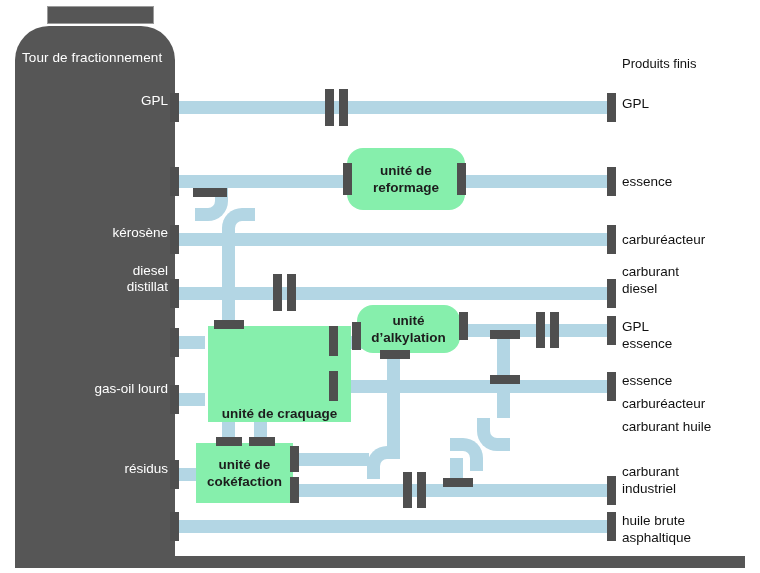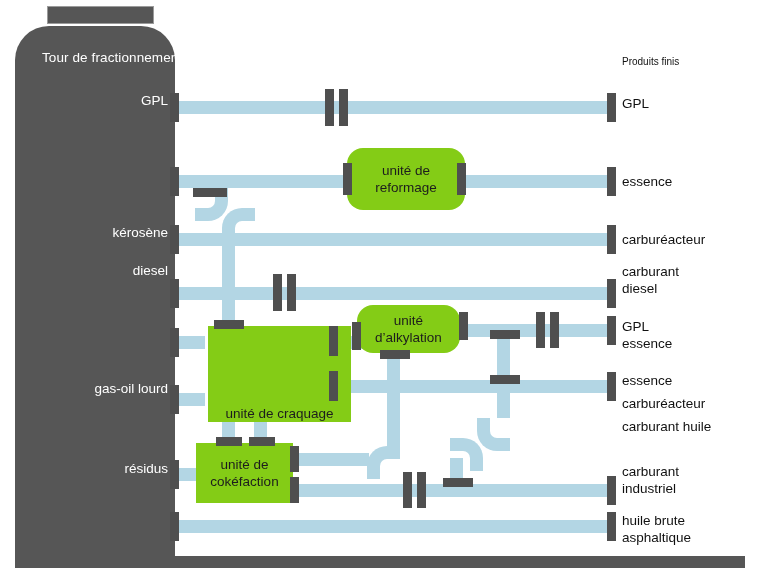--- a/index.html
+++ b/index.html
@@ -17,21 +17,21 @@
   .tower-cap{
     position:absolute;left:47px;top:6px;width:105px;height:16px;
     background:#565656;border:1px solid #9b9b9b;
   }
   .ground{
     position:absolute;left:15px;top:556px;width:730px;height:12px;
     background:#565656;
   }
   .tower-title{
     position:absolute;left:22px;top:50px;width:148px;
-    color:#ffffff;font-size:13.5px;letter-spacing:0.1px;white-space:nowrap;margin-left:20px;
+    color:#ffffff;font-size:13.5px;letter-spacing:0.1px;white-space:nowrap;
   }
   .tower-label{
     position:absolute;color:#ffffff;font-size:13.5px;line-height:16px;
     text-align:right;width:150px;left:18px;
   }
 
   
   .pipe{position:absolute;background:#b3d6e4;}
   .pipe-h{height:13px;}
   .pipe-v{width:13px;}
@@ -42,33 +42,33 @@
   .elbow-bl{border-top:none;border-right:none;border-bottom-left-radius:20px;}
   .elbow-tr{border-bottom:none;border-left:none;border-top-right-radius:20px;}
   .elbow-tl{border-bottom:none;border-right:none;border-top-left-radius:20px;}
 
   
   .valve-v{position:absolute;width:9px;background:#4f4f4f;}
   .valve-h{position:absolute;height:9px;background:#4f4f4f;}
 
   
   .unit{
-    position:absolute;background:#84cc16;color:#1d1d1d;
+    position:absolute;background:#86efac;color:#1d1d1d;
     display:flex;align-items:center;justify-content:center;text-align:center;
-    font-size:13.5px;line-height:17px;
+    font-size:13.5px;line-height:17px;font-weight:bold;
   }
   .unit.rounded{border-radius:16px;}
 
   
   .product{
     position:absolute;left:622px;color:#111111;font-size:13.5px;line-height:17px;
     white-space:nowrap;
   }
   .products-title{
-    position:absolute;left:622px;top:56px;color:#111111;font-size:10px;
+    position:absolute;left:622px;top:56px;color:#111111;font-size:13px;
     white-space:nowrap;
   }
 </style>
 </head>
 <body>
 
 <div id="stage">
 
   <div class="pipe pipe-h abs" style="left:175px;top:101px;width:437px;"></div>
 
@@ -140,20 +140,21 @@
   <div class="tower-cap"></div>
 
   <div class="tower-title">Tour de fractionnement</div>
 
   <div class="tower-label" style="top:93px;">
     <div>GPL</div>
   </div>
   <div class="tower-label" style="top:225px;">kérosène</div>
   <div class="tower-label" style="top:263px;">
     <div>diesel</div>
+    <div>distillat</div>
   </div>
   <div class="tower-label" style="top:381px;">gas-oil lourd</div>
   <div class="tower-label" style="top:461px;">résidus</div>
 
   <div class="valve-v abs" style="left:170px;top:93px;height:29px;"></div>
   <div class="valve-v abs" style="left:170px;top:167px;height:29px;"></div>
   <div class="valve-v abs" style="left:170px;top:225px;height:29px;"></div>
   <div class="valve-v abs" style="left:170px;top:279px;height:29px;"></div>
   <div class="valve-v abs" style="left:170px;top:328px;height:29px;"></div>
   <div class="valve-v abs" style="left:170px;top:385px;height:29px;"></div>

